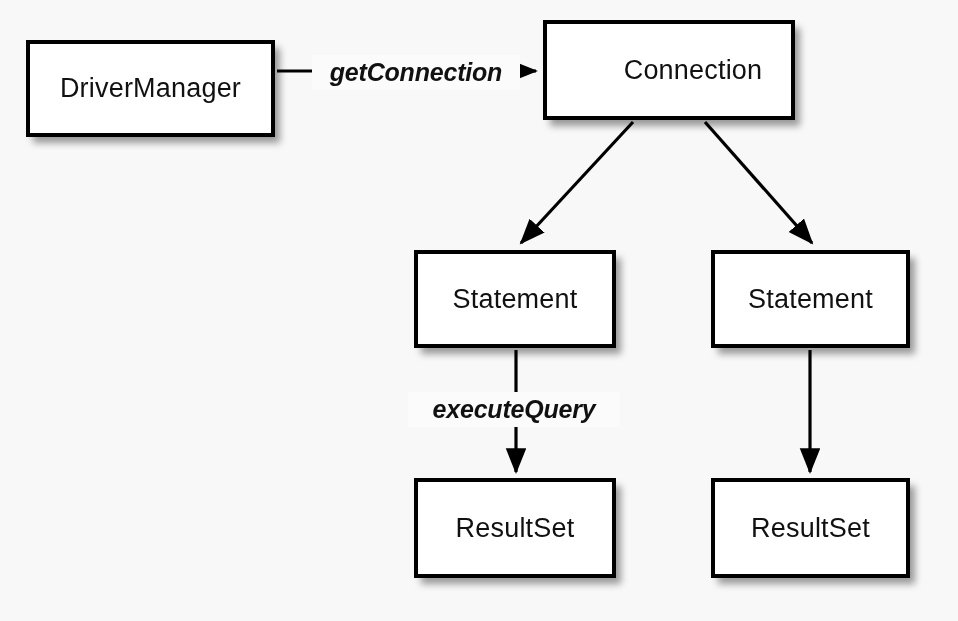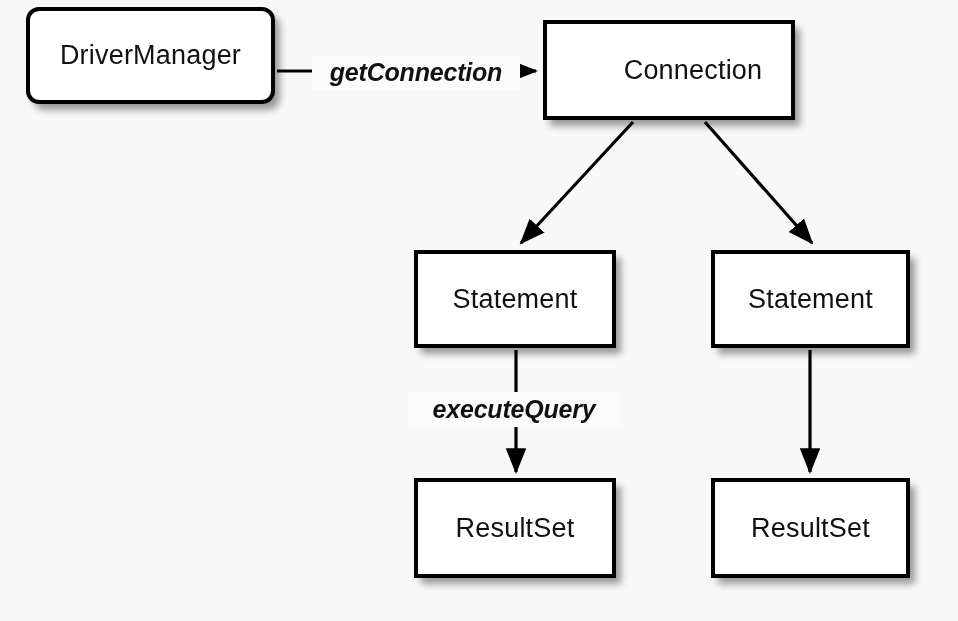--- a/index.html
+++ b/index.html
@@ -89,21 +89,21 @@
 
     <line x1="633" y1="122" x2="521" y2="243" stroke="#000000" stroke-width="3.2" marker-end="url(#arrowhead)"></line>
 
     <line x1="705" y1="122" x2="812" y2="243" stroke="#000000" stroke-width="3.2" marker-end="url(#arrowhead)"></line>
 
     <line x1="516" y1="350" x2="516" y2="472" stroke="#000000" stroke-width="3.2" marker-end="url(#arrowhead)"></line>
 
     <line x1="810" y1="350" x2="810" y2="472" stroke="#000000" stroke-width="3.2" marker-end="url(#arrowhead)"></line>
   </svg>
 
-  <div class="node" style="left:26px; top:7px; width:249px; height:97px;border-radius:13px;">
+  <div class="node" style="left:26px; top:40px; width:249px; height:97px;">
     <span class="node-label">DriverManager</span>
   </div>
 
   <div class="node" style="left:543px; top:20px; width:252px; height:100px;padding-left:48px;">
     <span class="node-label">Connection</span>
   </div>
 
   <div class="node" style="left:414px; top:250px; width:202px; height:98px;">
     <span class="node-label">Statement</span>
   </div>

